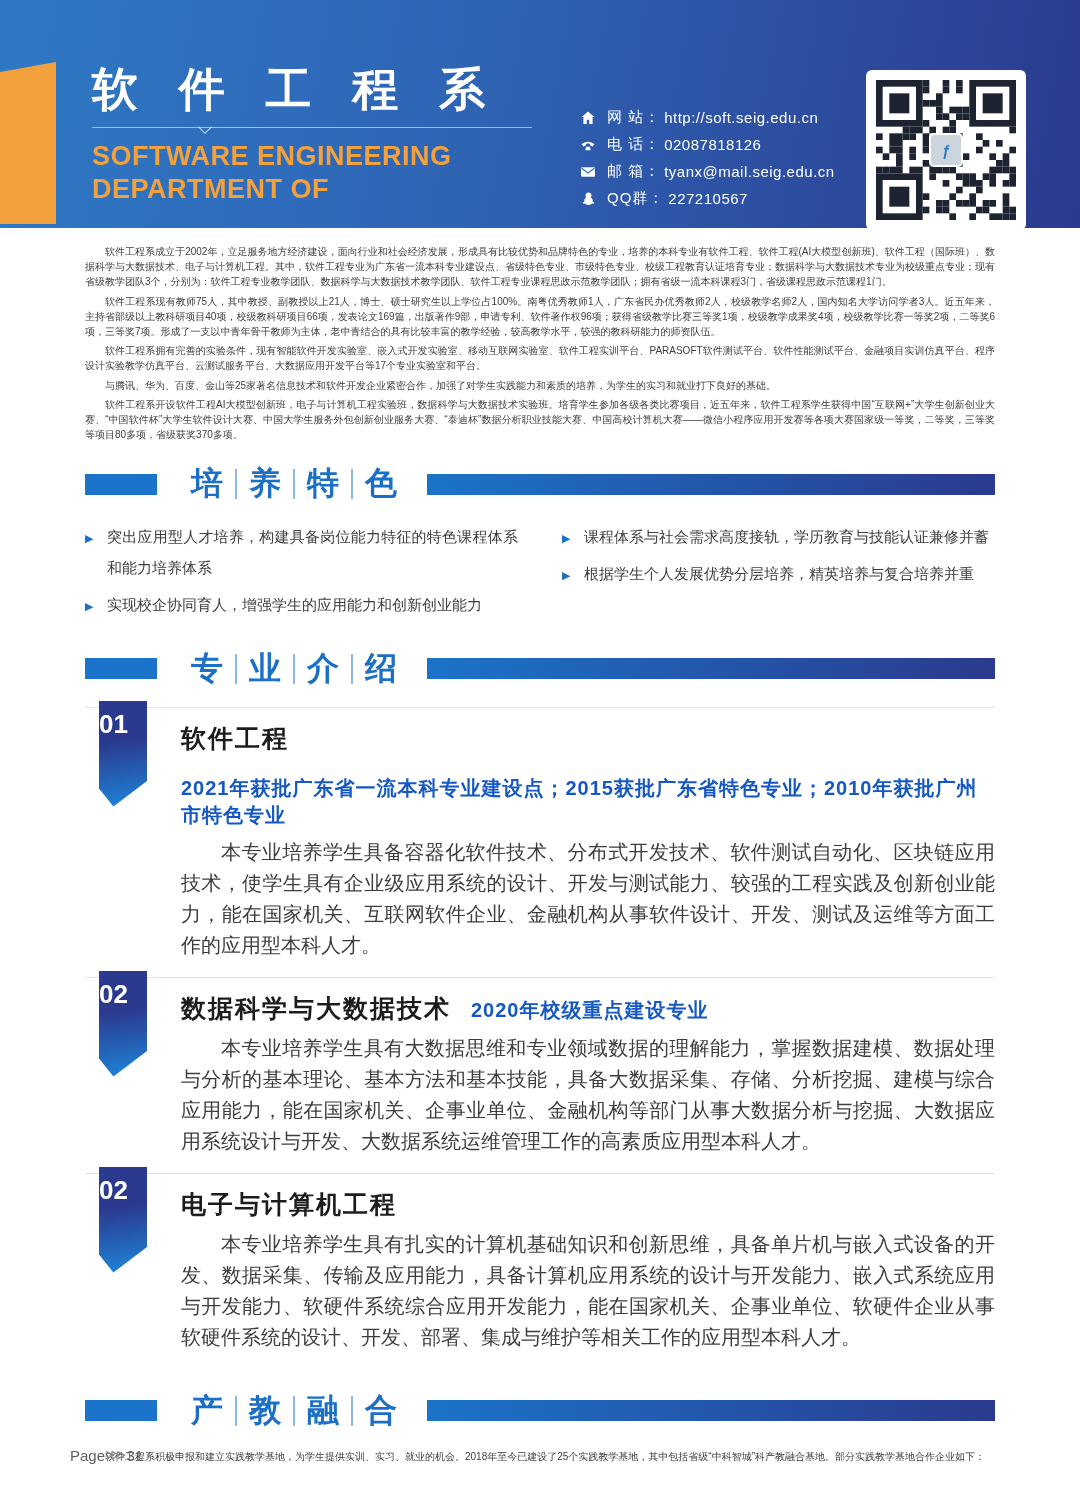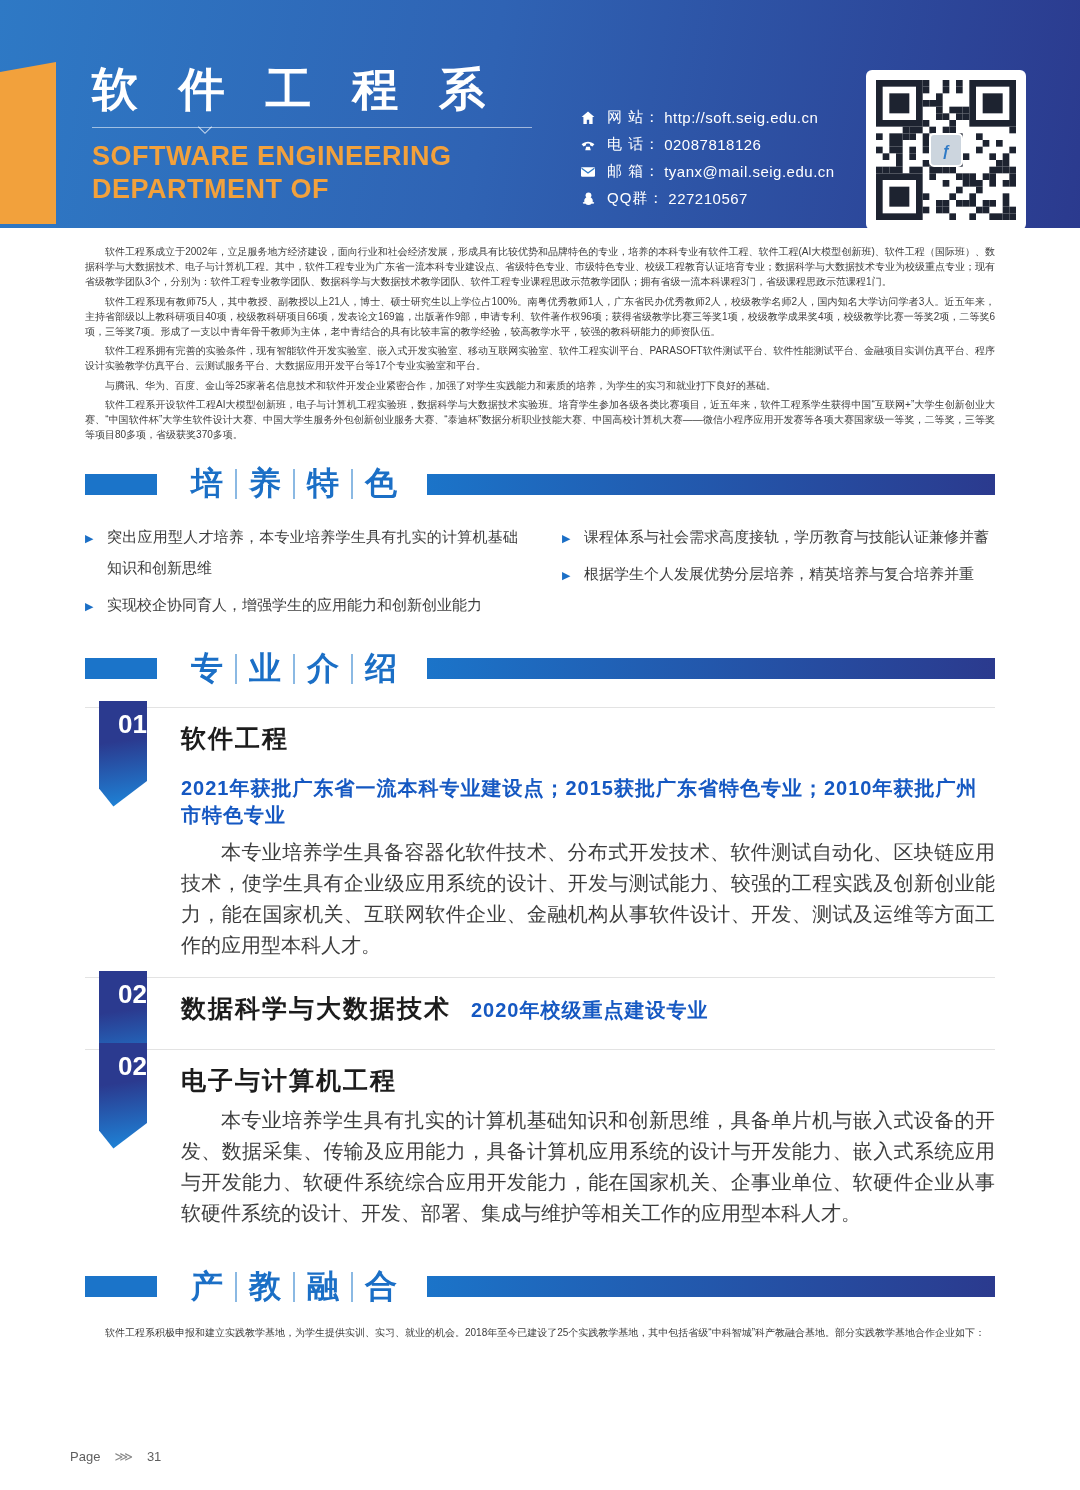--- a/index.html
+++ b/index.html
@@ -47,30 +47,30 @@
   .bullets .col { flex:1; }
   .bullet { position:relative; padding-left:22px; font-size:15px; color:#3d3d3d; line-height:2.05; margin-bottom:6px; text-align:justify; }
   .bullet .tri { position:absolute; left:0; top:5px; color:#1B6FC6; font-size:11px; }
 
   
   .majors { margin-top:4px; }
   .major { position:relative; border-top:1px solid #e3e3e3; padding:12px 0 16px 96px; }
   .badge { position:absolute; left:14px; top:-7px; width:48px; height:106px; padding-top:8px;
            background:linear-gradient(172deg,#2B3A8F 38%,#1E82D6 96%);
            clip-path:polygon(0 0,100% 0,100% 76%,30% 100%,0 83%);
-           color:#fff; font-size:26px; font-weight:bold; text-align:right; }
+           color:#fff; font-size:26px; font-weight:bold; text-align:left; }
   .major-head { display:flex; align-items:baseline; gap:20px; margin:2px 0 8px; flex-wrap:wrap; }
   .major-name { font-size:25px; font-weight:bold; color:#1c1c1c; letter-spacing:2px; }
   .major-sub { font-size:20px; font-weight:bold; color:#1558C2; letter-spacing:1px; }
   .major-desc { font-size:20px; line-height:1.55; color:#3d3d3d; text-align:justify; text-indent:2em; }
 
   
   .chanjiao-par { margin:0 0 20px; }
 
-  .page-footer { position:absolute; left:70px; bottom:26px; color:#5f5f5f; font-size:13px; display:flex; align-items:center; gap:14px; }
+  .page-footer { position:absolute; left:70px; bottom:26px; color:#5f5f5f; font-size:15px; display:flex; align-items:center; gap:0; }
   .page-footer .chev { color:#8a8a8a; }
 </style>
 </head>
 <body>
 
 <div class="page">
 
   <header class="banner">
     <div class="orange-accent"></div>
 
@@ -287,21 +287,21 @@
           <span class="sep"></span>
           <span class="ch">色</span>
       </span>
       <span class="sec-bar"></span>
     </div>
 
     <div class="bullets">
       <div class="col">
         <div class="bullet">
           <span class="tri">▶</span>
-          <span>突出应用型人才培养，本专业培养学生具有扎实的计算机基础知识和创新思维</span>
+          <span>突出应用型人才培养，构建具备岗位能力特征的特色课程体系和能力培养体系</span>
         </div>
         <div class="bullet">
           <span class="tri">▶</span>
           <span>实现校企协同育人，增强学生的应用能力和创新创业能力</span>
         </div>
       </div>
       <div class="col">
         <div class="bullet">
           <span class="tri">▶</span>
           <span>课程体系与社会需求高度接轨，学历教育与技能认证兼修并蓄</span>
@@ -336,20 +336,21 @@
         </div>
         <p class="major-desc">本专业培养学生具备容器化软件技术、分布式开发技术、软件测试自动化、区块链应用技术，使学生具有企业级应用系统的设计、开发与测试能力、较强的工程实践及创新创业能力，能在国家机关、互联网软件企业、金融机构从事软件设计、开发、测试及运维等方面工作的应用型本科人才。</p>
       </div>
 
       <div class="major">
         <div class="badge">02</div>
         <div class="major-head">
           <span class="major-name">数据科学与大数据技术</span>
           <span class="major-sub">2020年校级重点建设专业</span>
         </div>
+        <p class="major-desc">本专业培养学生具有大数据思维和专业领域数据的理解能力，掌握数据建模、数据处理与分析的基本理论、基本方法和基本技能，具备大数据采集、存储、分析挖掘、建模与综合应用能力，能在国家机关、企事业单位、金融机构等部门从事大数据分析与挖掘、大数据应用系统设计与开发、大数据系统运维管理工作的高素质应用型本科人才。</p>
       </div>
 
       <div class="major">
         <div class="badge">02</div>
         <div class="major-head">
           <span class="major-name">电子与计算机工程</span>
           <span class="major-sub"></span>
         </div>
         <p class="major-desc">本专业培养学生具有扎实的计算机基础知识和创新思维，具备单片机与嵌入式设备的开发、数据采集、传输及应用能力，具备计算机应用系统的设计与开发能力、嵌入式系统应用与开发能力、软硬件系统综合应用开发能力，能在国家机关、企事业单位、软硬件企业从事软硬件系统的设计、开发、部署、集成与维护等相关工作的应用型本科人才。</p>
       </div>

